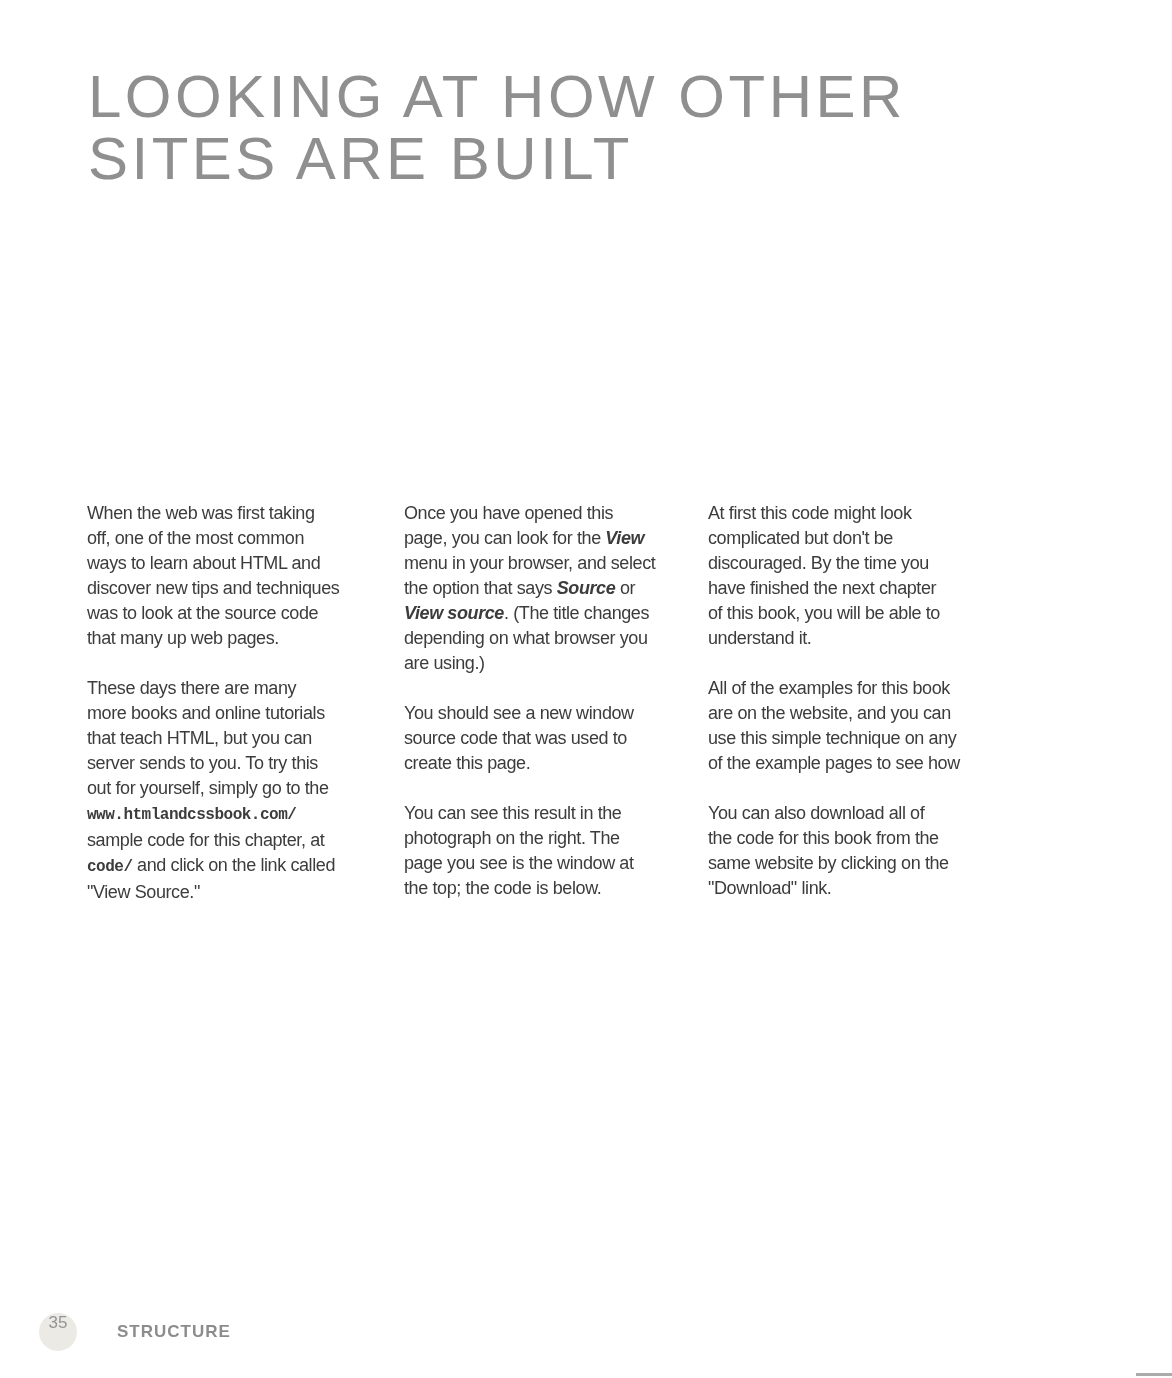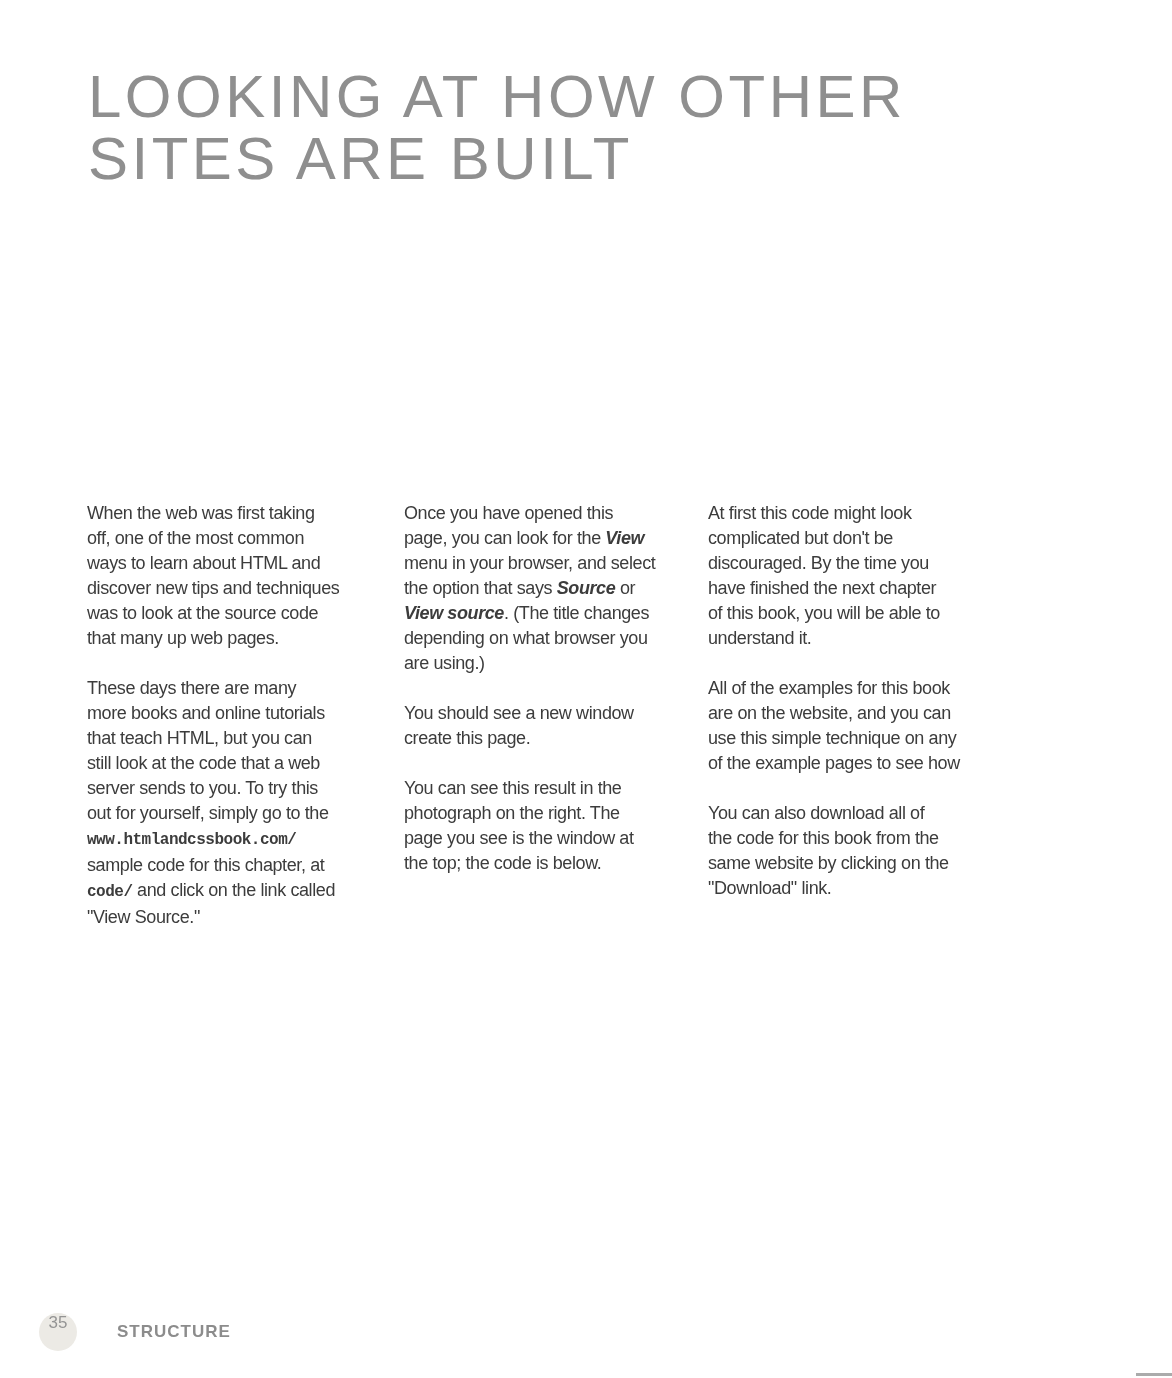--- a/index.html
+++ b/index.html
@@ -84,41 +84,41 @@
       <div class="tline"><span class="run-n">off, one of the most common</span></div>
       <div class="tline"><span class="run-n">ways to learn about HTML and</span></div>
       <div class="tline"><span class="run-n">discover new tips and techniques</span></div>
       <div class="tline"><span class="run-n">was to look at the source code</span></div>
       <div class="tline"><span class="run-n">that many up web pages.</span></div>
     </div>
     <div class="para">
       <div class="tline"><span class="run-n">These days there are many</span></div>
       <div class="tline"><span class="run-n">more books and online tutorials</span></div>
       <div class="tline"><span class="run-n">that teach HTML, but you can</span></div>
-      <div class="tline"><span class="run-n">still look at the code that a web</span></div>
       <div class="tline"><span class="run-n">server sends to you. To try this</span></div>
       <div class="tline"><span class="run-n">out for yourself, simply go to the</span></div>
       <div class="tline"><span class="run-m">www.htmlandcssbook.com/</span></div>
       <div class="tline"><span class="run-n">sample code for this chapter, at</span></div>
       <div class="tline"><span class="run-m">code/</span><span class="run-n"> and click on the link called</span></div>
       <div class="tline"><span class="run-n">"View Source."</span></div>
     </div>
   </div>
 <div class="col col-2">
     <div class="para">
       <div class="tline"><span class="run-n">Once you have opened this</span></div>
       <div class="tline"><span class="run-n">page, you can look for the </span><span class="run-bi">View</span></div>
       <div class="tline"><span class="run-n">menu in your browser, and select</span></div>
       <div class="tline"><span class="run-n">the option that says </span><span class="run-bi">Source</span><span class="run-n"> or</span></div>
       <div class="tline"><span class="run-bi">View source</span><span class="run-n">. (The title changes</span></div>
       <div class="tline"><span class="run-n">depending on what browser you</span></div>
       <div class="tline"><span class="run-n">are using.)</span></div>
     </div>
     <div class="para">
       <div class="tline"><span class="run-n">You should see a new window</span></div>
+      <div class="tline"><span class="run-n">source code that was used to</span></div>
       <div class="tline"><span class="run-n">create this page.</span></div>
     </div>
     <div class="para">
       <div class="tline"><span class="run-n">You can see this result in the</span></div>
       <div class="tline"><span class="run-n">photograph on the right. The</span></div>
       <div class="tline"><span class="run-n">page you see is the window at</span></div>
       <div class="tline"><span class="run-n">the top; the code is below.</span></div>
     </div>
   </div>
 <div class="col col-3">

